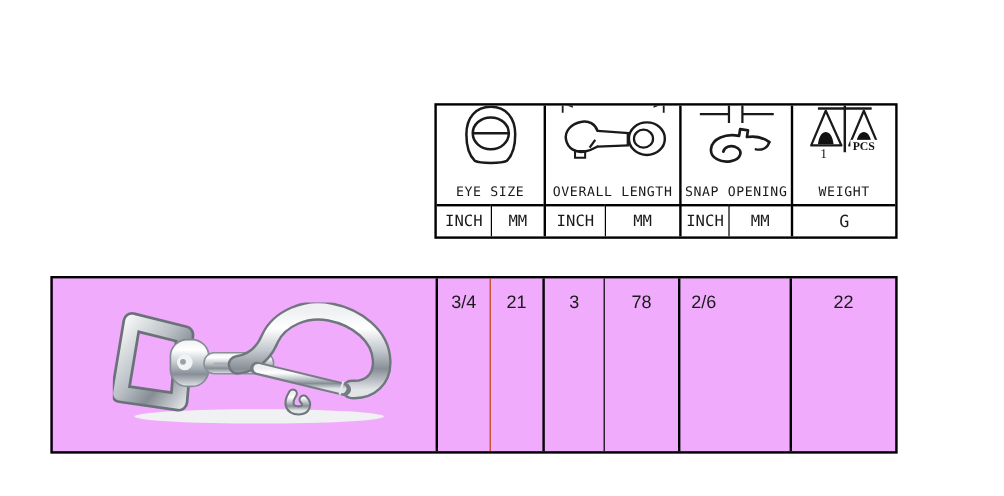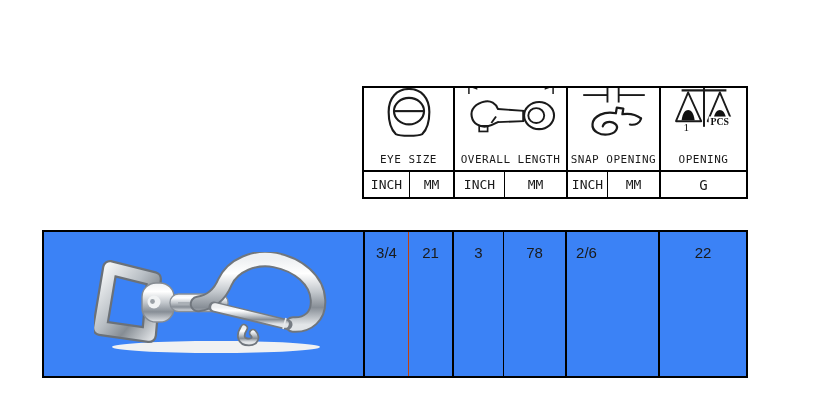--- a/index.html
+++ b/index.html
@@ -32,21 +32,21 @@
   .uc0{grid-column:1;}
   .uc1{grid-column:2;border-left:1px solid #000;}
   .uc2{grid-column:3;border-left:2px solid #000;}
   .uc3{grid-column:4;border-left:1px solid #000;}
   .uc4{grid-column:5;border-left:2px solid #000;}
   .uc5{grid-column:6;border-left:1px solid #000;}
   .uc6{grid-column:7;border-left:2px solid #000;font-size:14px;}
   
   .data-table{
     position:absolute;left:42px;top:230px;width:706px;height:148px;
-    border:2px solid #000;box-sizing:border-box;background:#3b82f6;
+    border:2px solid #000;box-sizing:border-box;background:#f0abfc;
     display:grid;
     grid-template-columns:319px 45px 44px 51px 62px 41px 52px 1fr;
     grid-template-rows:1fr;
   }
   .image-cell{grid-column:1;position:relative;overflow:hidden;}
   .value-cell{
     padding-top:12px;text-align:center;
     font-family:"Liberation Sans",sans-serif;font-size:15px;line-height:1.2;
   }
   .vc0{grid-column:2;border-left:2px solid #000;}
@@ -119,21 +119,21 @@
           <line class="icon-stroke" stroke-width="2.2" x1="9" y1="9" x2="57" y2="9"></line>
           <path class="icon-stroke" stroke-width="2" stroke-linejoin="round" d="M16 11 L3 42 L30 42 Z"></path>
           <path class="icon-stroke" stroke-width="2" stroke-linejoin="round" d="M50 11 L37 42 L63 42 Z"></path>
           <path d="M9 41 C10 33 13 30 16 30 C19 30 22 33 23 41 Z" fill="#111"></path>
           <path d="M43 41 C44 33 47 30 50 30 C53 30 56 33 57 41 Z" fill="#111"></path>
           <rect x="38" y="37" width="28" height="11" fill="#ffffff"></rect>
           <text x="11" y="53" font-family="Liberation Serif, serif" font-size="12" fill="#111">1</text>
           <text x="40" y="46.5" font-family="Liberation Serif, serif" font-size="10.5" font-weight="bold" fill="#111">PCS</text>
         </svg>
       </div>
-      <div class="group-label">OPENING</div>
+      <div class="group-label">WEIGHT</div>
     </div>
 
     <div class="unit-cell uc0">INCH</div>
     <div class="unit-cell uc1">MM</div>
     <div class="unit-cell uc2">INCH</div>
     <div class="unit-cell uc3">MM</div>
     <div class="unit-cell uc4">INCH</div>
     <div class="unit-cell uc5">MM</div>
     <div class="unit-cell uc6">G</div>
   </div>

